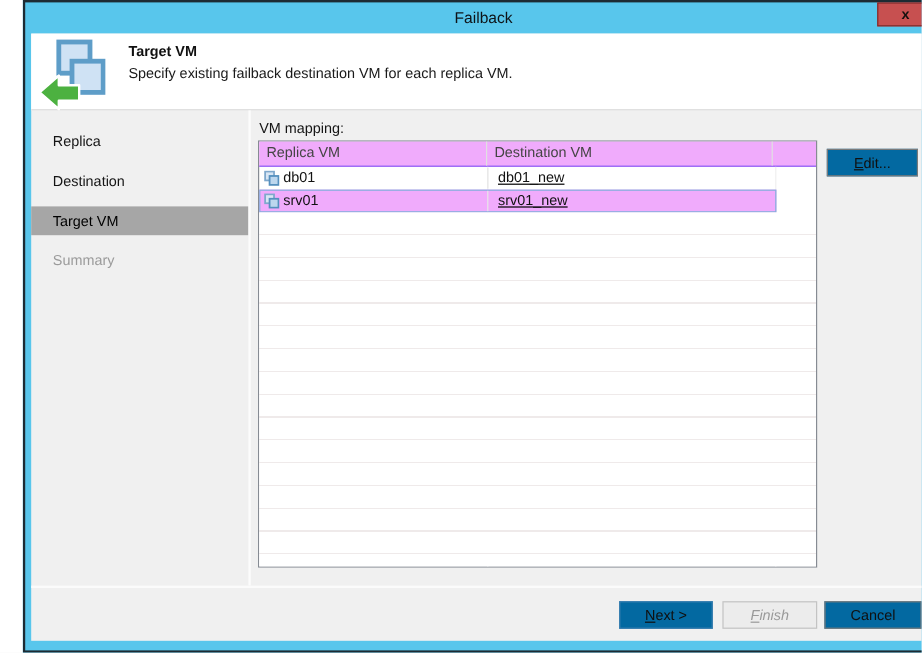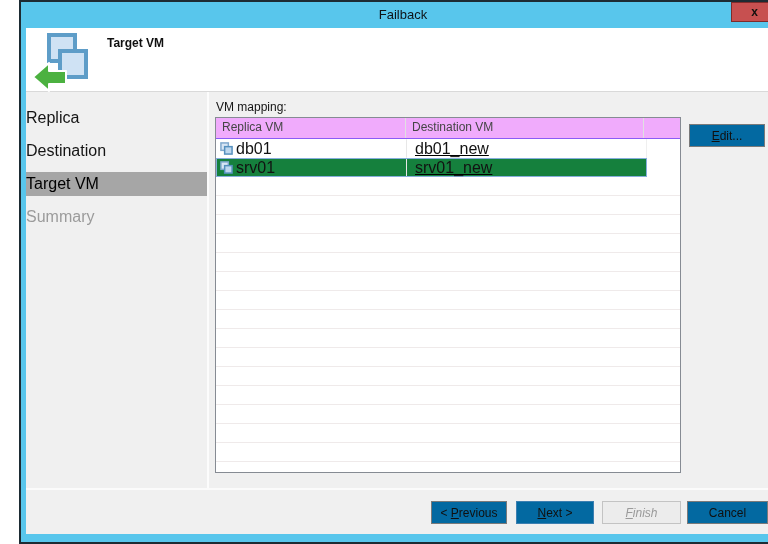--- a/index.html
+++ b/index.html
@@ -16,43 +16,43 @@
   .inner{position:absolute;left:7px;top:28px;width:750px;height:506px;background:#F0F0F0;}
 
   .headerband{position:absolute;left:0;top:0;width:750px;height:63px;background:#FFFFFF;
               border-bottom:1px solid #D9D9D9;box-sizing:content-box;}
   .hicon{position:absolute;left:6px;top:4px;width:56px;height:62px;z-index:5;}
   .htitle{position:absolute;left:81px;top:8px;font-size:12px;font-weight:bold;color:#101010;}
   .hdesc{position:absolute;left:81px;top:26px;font-size:12px;color:#1A1A1A;}
 
   .sidebar{position:absolute;left:0;top:64px;width:181px;height:396px;}
   .sdivider{position:absolute;left:181px;top:64px;width:2px;height:396px;background:#FCFCFC;}
-  .sitem{position:absolute;left:0;width:181px;height:24px;line-height:24px;
-         box-sizing:border-box;font-size:16px;color:#141414;}
+  .sitem{position:absolute;left:0;width:181px;height:24px;line-height:24px;padding-left:18px;
+         box-sizing:border-box;font-size:12px;color:#141414;}
   .sitem.active{background:#A6A6A6;color:#000;}
   .sitem.disabled{color:#9B9B9B;}
 
   .vmlabel{position:absolute;left:190px;top:72px;font-size:12px;color:#141414;}
 
   .vmtable{position:absolute;left:189px;top:89px;width:466px;height:356px;background:#FFFFFF;
            border:1px solid #868B93;box-sizing:border-box;}
   .thead{display:flex;height:20px;background:#f0abfc;border-bottom:1px solid #8b5cf6;}
   .hcell{box-sizing:border-box;font-size:12px;color:#454545;line-height:19px;padding-left:6px;}
   .hc1{width:190px;border-right:1px solid #E0E0E0;}
   .hc2{width:238px;border-right:1px solid #E0E0E0;}
   .hc3{flex:1;}
   .tbody{position:relative;height:333px;}
   .vline{position:absolute;top:0;bottom:0;width:1px;background:#EFEFEF;z-index:0;}
   .vl1{left:190px;} .vl2{left:430px;}
   .trow{position:relative;display:flex;height:19px;z-index:1;}
   .band{display:flex;width:431px;box-sizing:border-box;border:1px solid transparent;height:19px;}
-  .band.selected{background:#15803d;border-color:#86AEDC;}
+  .band.selected{background:#f0abfc;border-color:#86AEDC;}
   .bc1{display:flex;align-items:center;width:190px;box-sizing:border-box;border-right:1px solid #E7E7E7;padding-left:3px;}
   .bc2{flex:1;display:flex;align-items:center;padding-left:5px;text-decoration:underline;}
-  .celltext{font-size:16px;color:#121212;line-height:17px;margin-left:3px;}
+  .celltext{font-size:12px;color:#121212;line-height:17px;margin-left:3px;}
   .vmico{flex:0 0 auto;}
   .tfiller{height:295px;background:repeating-linear-gradient(to bottom,#FFFFFF 0 18px,#EFEAEA 18px 19px);
            position:relative;z-index:1;}
 
   .btn{position:absolute;box-sizing:border-box;height:23px;background:#0369a1;border:1px solid #7A7A7A;
        font-family:"Liberation Sans",sans-serif;font-size:12px;color:#101010;text-align:center;
        line-height:20px;padding:0;}
   .btn u{text-decoration:underline;}
   .btn.default{border-color:#3C7FB1;}
   .btn.disabledbtn{background:#ECECEC;border-color:#C3C3C3;color:#9A9A9A;}
@@ -72,20 +72,21 @@
     <span>Failback</span>
   </div>
   <button class="closebtn">
     <span>x</span>
   </button>
 
   <div class="inner">
 
     <div class="headerband">
       <div class="htitle">Target VM</div>
+      <div class="hdesc">Specify existing failback destination VM for each replica VM.</div>
     </div>
     <div class="hicon">
       <svg width="56" height="62" viewBox="0 0 56 62">
         <rect x="17" y="3" width="26" height="26" fill="#CFE2F4" stroke="#5E9DC8" stroke-width="4"></rect>
         <rect x="28" y="19" width="26" height="26" fill="#CFE2F4" stroke="#5E9DC8" stroke-width="4"></rect>
         <polygon points="1,45 17,31 17,39 34,39 34,52 17,52 17,59" fill="#4CB140" stroke="#FFFFFF" stroke-width="2" stroke-linejoin="round"></polygon>
       </svg>
     </div>
 
     <div class="sidebar">
@@ -139,19 +140,18 @@
         </div>
 
         <div class="tfiller"></div>
       </div>
     </div>
 
     <button class="btn editbtn"><u>E</u><span>dit...</span></button>
 
     <div class="hsep"></div>
 
-    <button class="btn prevbtn"><span>&lt; </span><u>P</u><span>revious</span></button>
     <button class="btn nextbtn default"><u>N</u><span>ext &gt;</span></button>
     <button class="btn finishbtn disabledbtn" disabled=""><u>F</u><span>inish</span></button>
     <button class="btn cancelbtn"><span>Cancel</span></button>
 
   </div>
 </div>
 
 </body></html>

